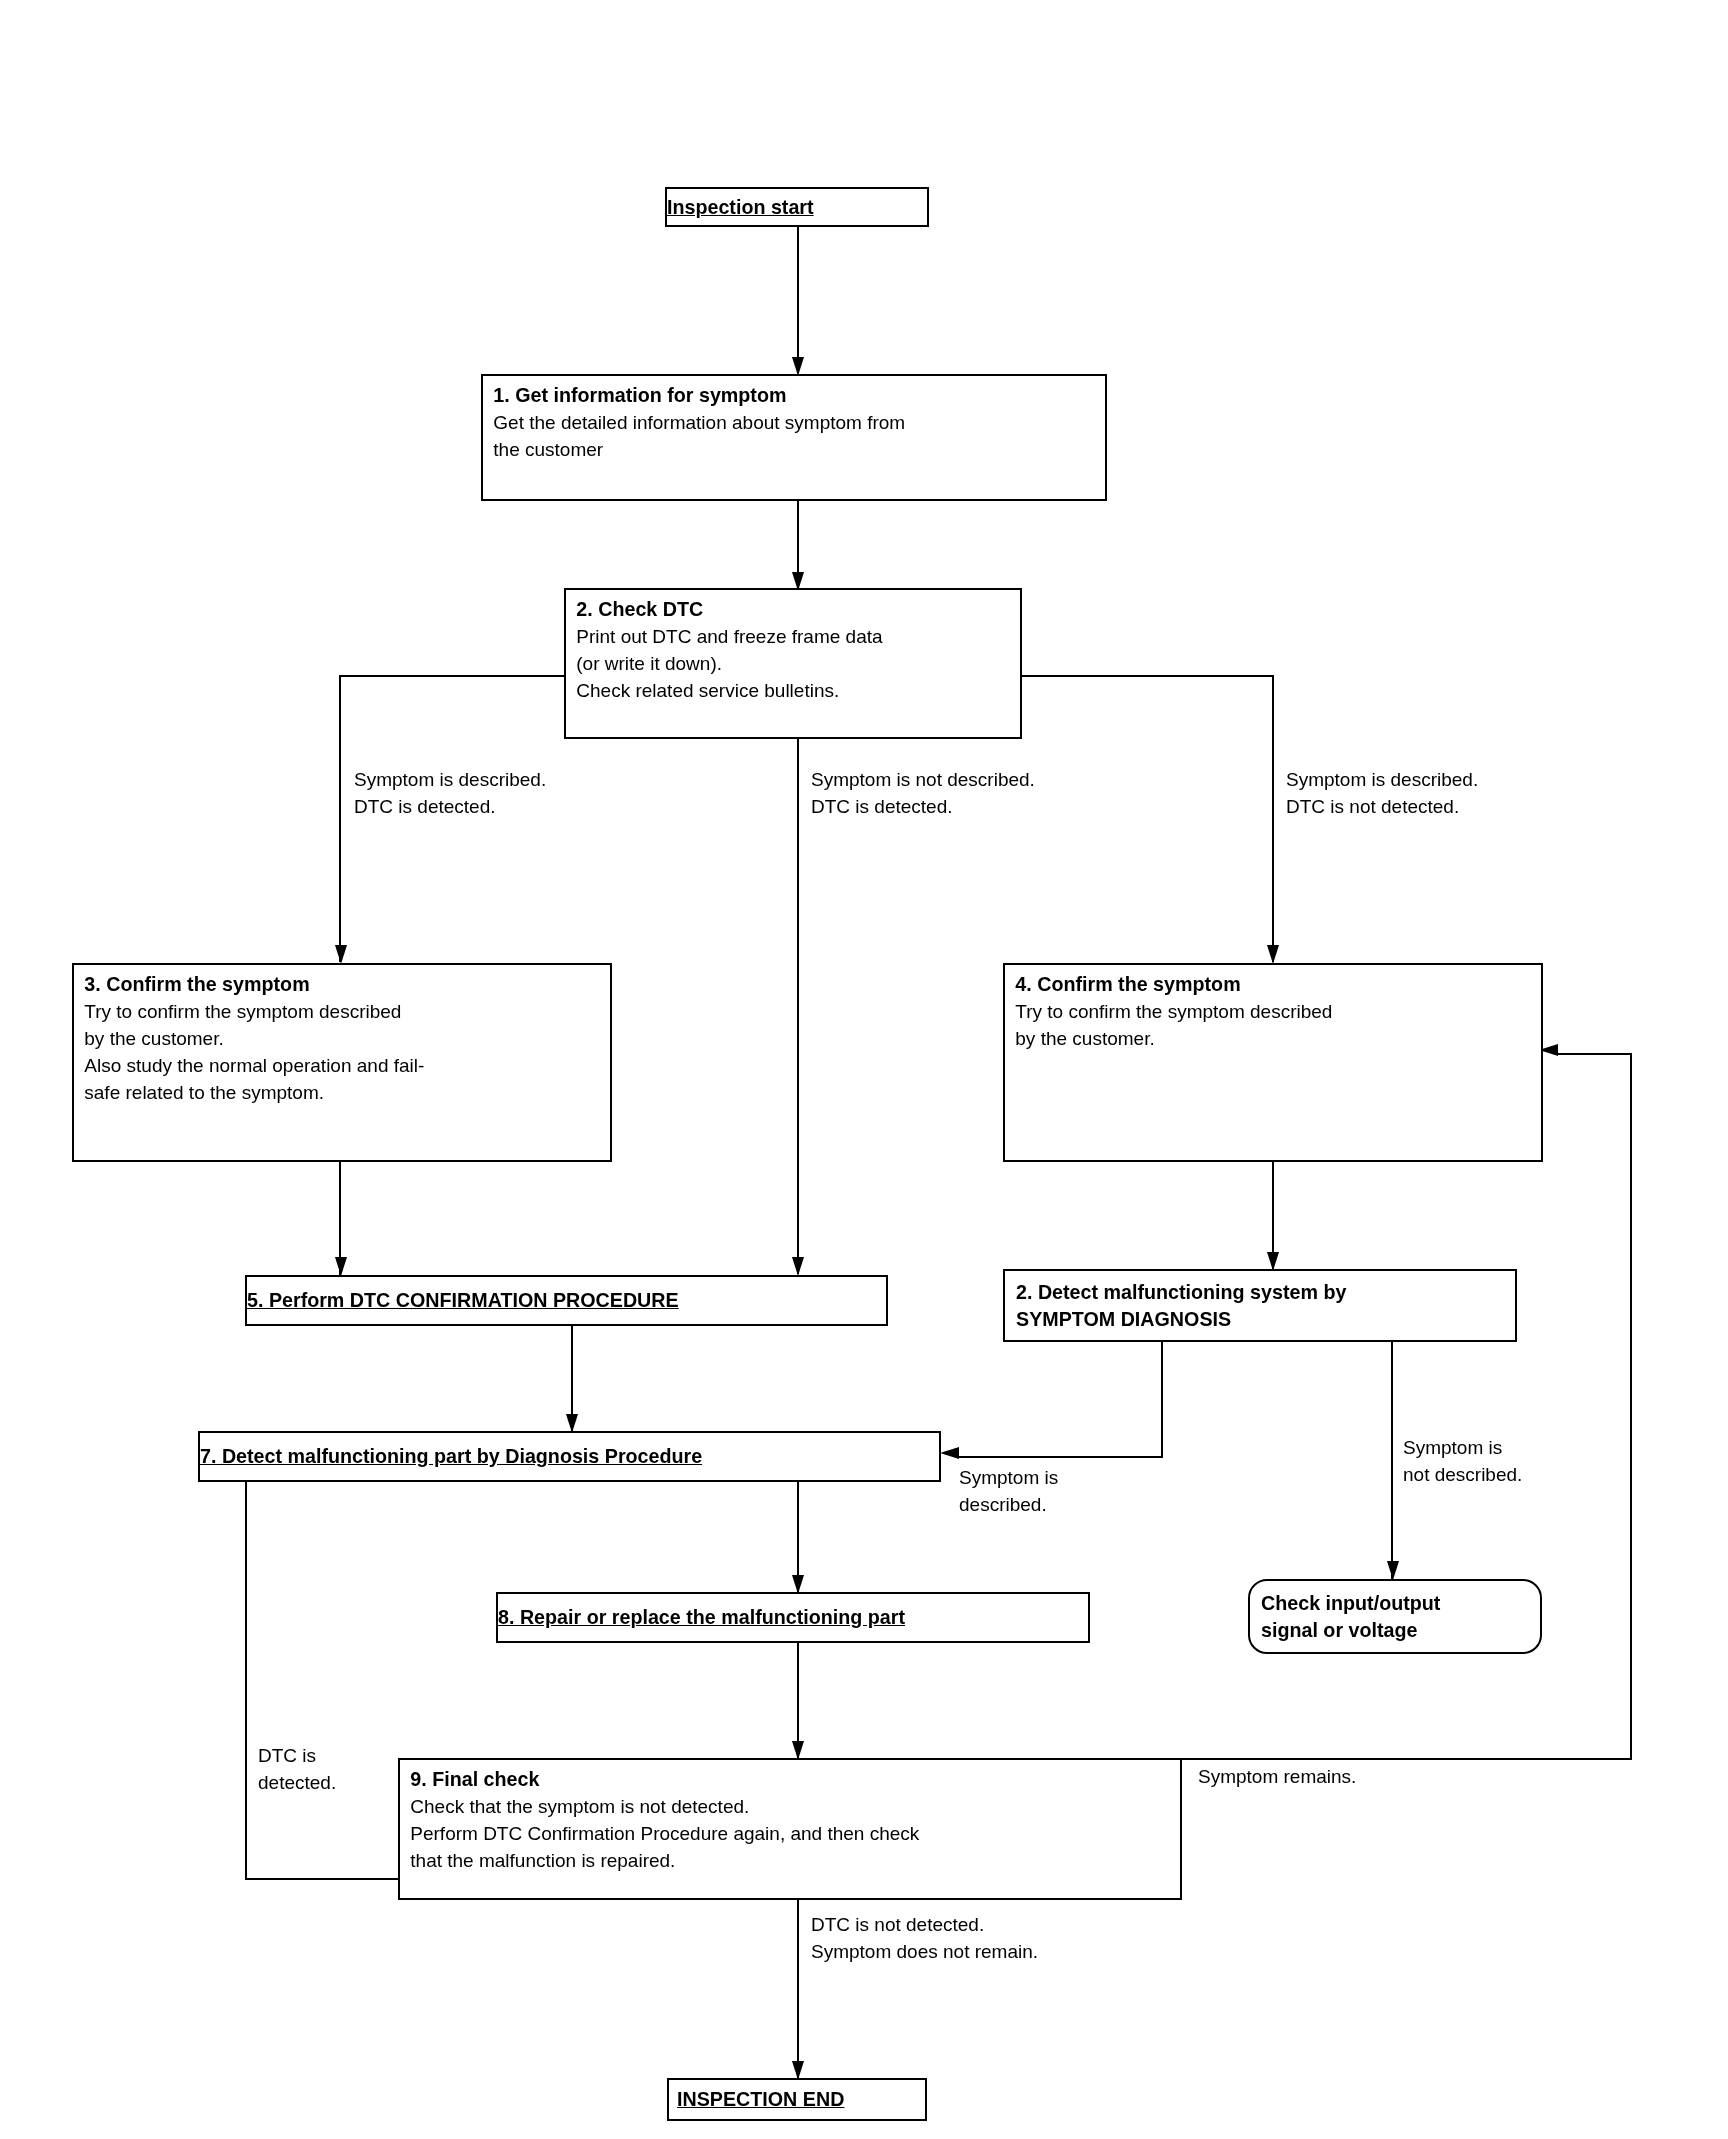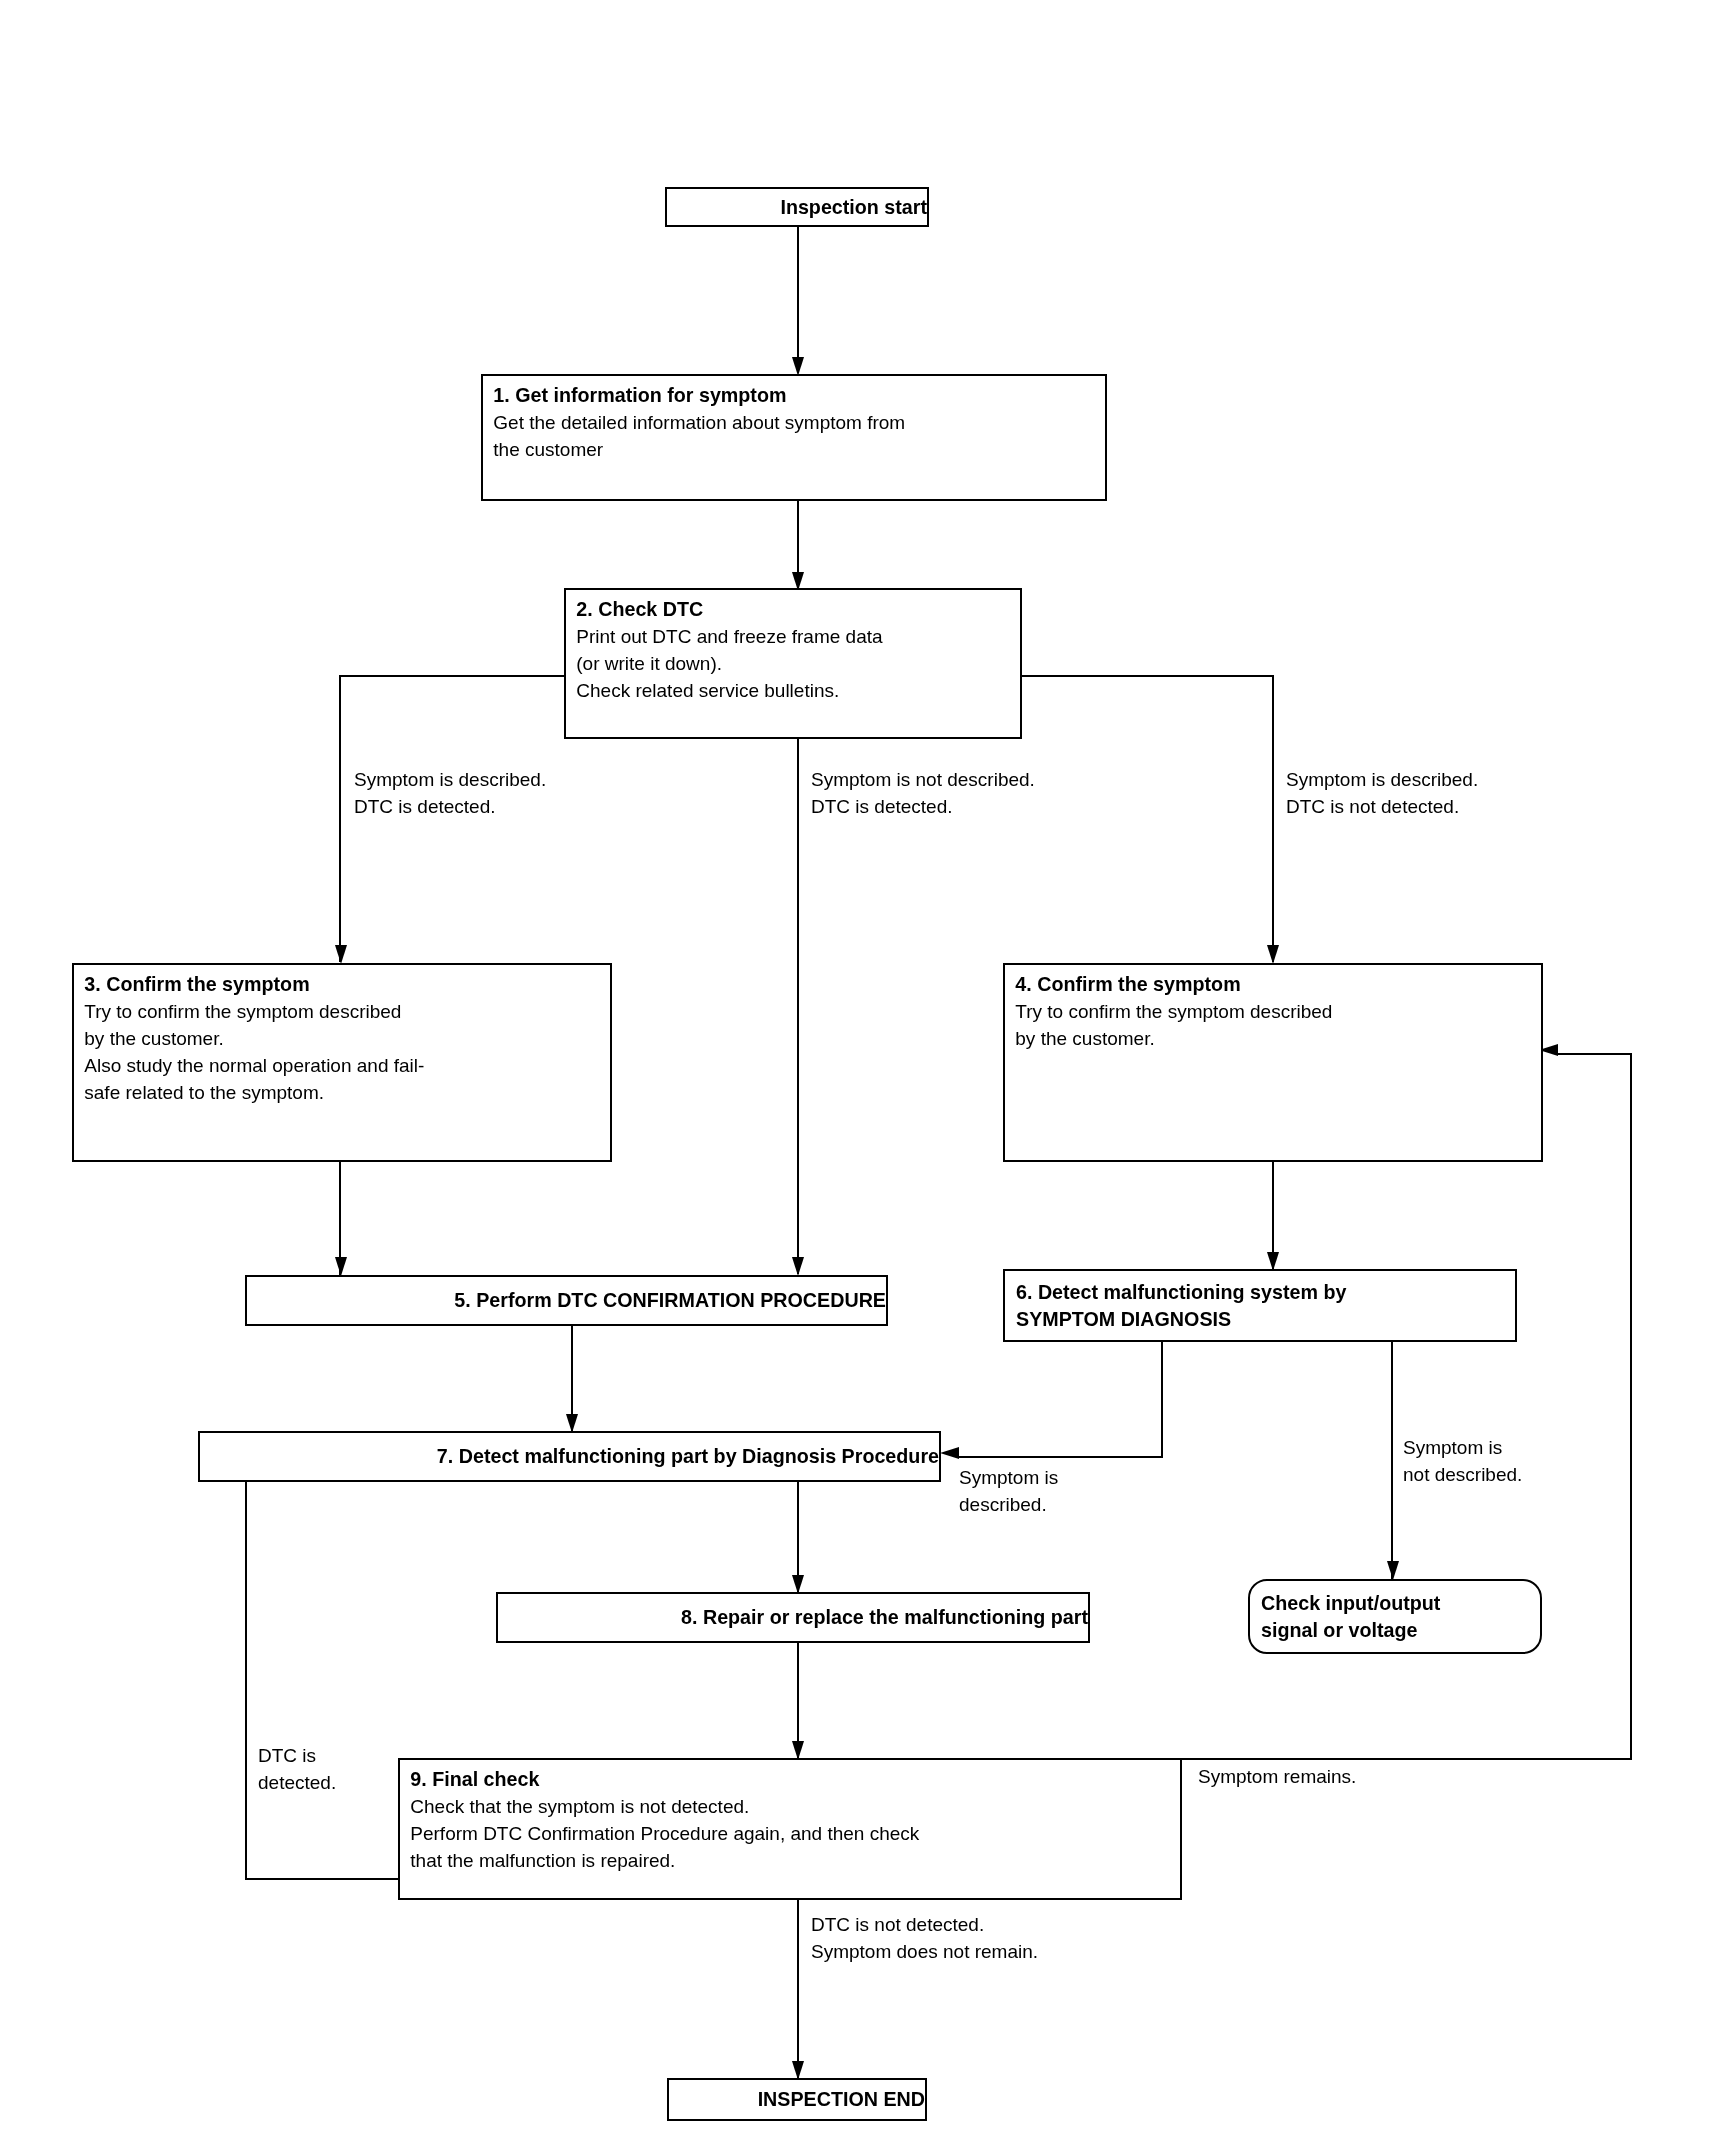--- a/index.html
+++ b/index.html
@@ -20,22 +20,23 @@
     background:#fff;
     z-index:5;
   }
   .node .inner{
     padding:6px 9.4px 6px 10.3px;
   }
   .node.center .inner{
     padding:0;
     display:flex;
     align-items:center;
-    justify-content:flex-end;
+    justify-content:flex-start;
     height:100%;
+    text-decoration:underline;
   }
   .node.leftmid .inner{
     padding:0 0 0 11px;
     display:flex;
     align-items:center;
     height:100%;
   }
   .ttl{
     font-weight:bold;
     font-size:19.7px;
@@ -197,21 +198,21 @@
 
   <div class="node center" style="left:245px;top:1275px;width:643px;height:51px;">
     <div class="inner">
       <div class="ctrtxt">5. Perform DTC CONFIRMATION PROCEDURE</div>
     </div>
   </div>
 
   <div class="node leftmid" style="left:1003px;top:1269px;width:514px;height:73px;">
     <div class="inner">
       <div class="twoline">
-        <div>6. Detect malfunctioning system by</div>
+        <div>2. Detect malfunctioning system by</div>
         <div>SYMPTOM DIAGNOSIS</div>
       </div>
     </div>
   </div>
 
   <div class="node center" style="left:198px;top:1431px;width:743px;height:51px;">
     <div class="inner">
       <div class="ctrtxt">7. Detect malfunctioning part by Diagnosis Procedure</div>
     </div>
   </div>

